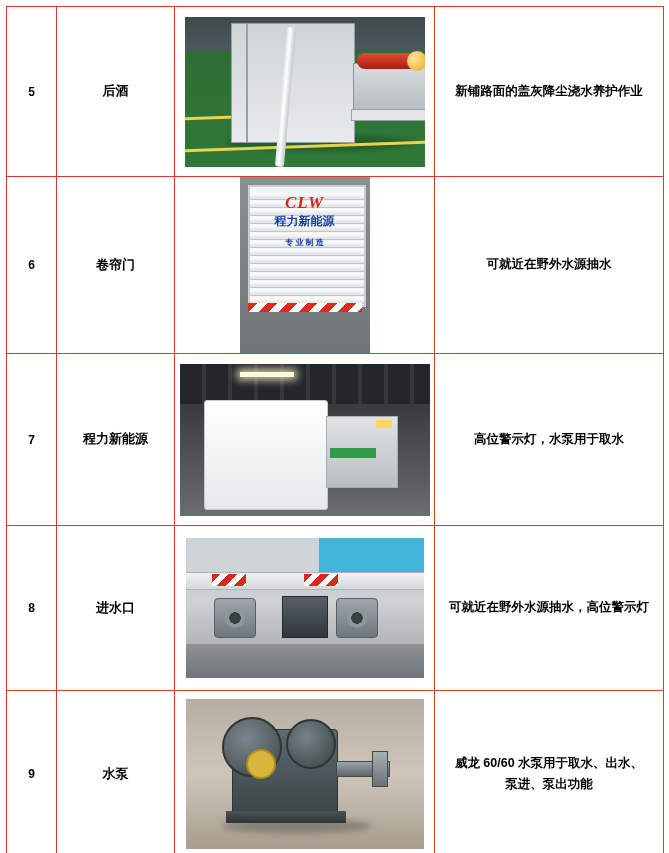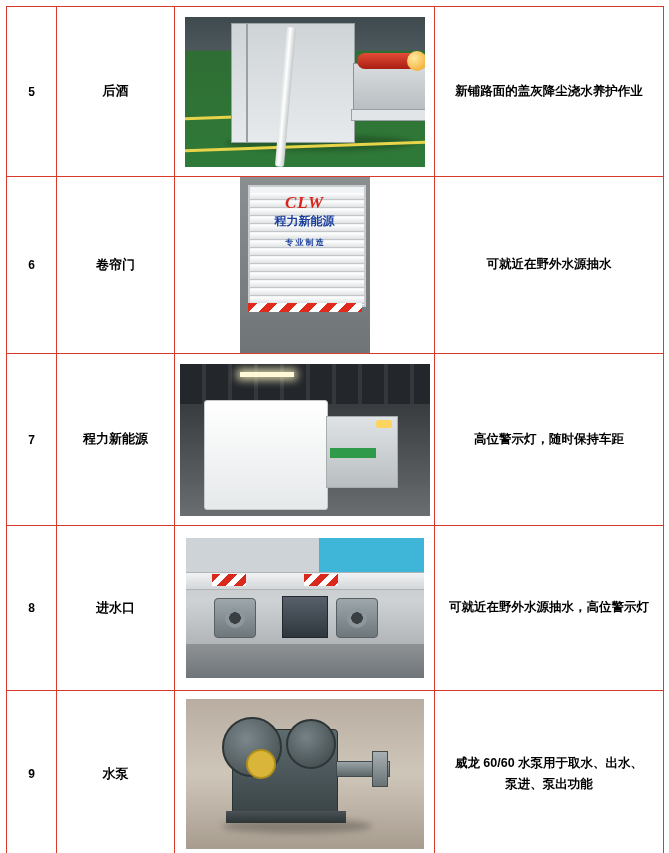--- a/index.html
+++ b/index.html
@@ -353,21 +353,21 @@
           <div class="photo ph7">
             <div class="ceiling"></div>
             <div class="lightstrip"></div>
             <div class="tanker"></div>
             <div class="tanker2"></div>
             <div class="green"></div>
             <div class="lamp7"></div>
           </div>
         </td>
         <td>
-          <div class="desc">高位警示灯，随时保持车距</div>
+          <div class="desc">高位警示灯，水泵用于取水</div>
         </td>
       </tr>
 
       <tr style="height:165px;">
         <td>
           <div class="idx">8</div>
         </td>
         <td>
           <div class="name">进水口</div>
         </td>

